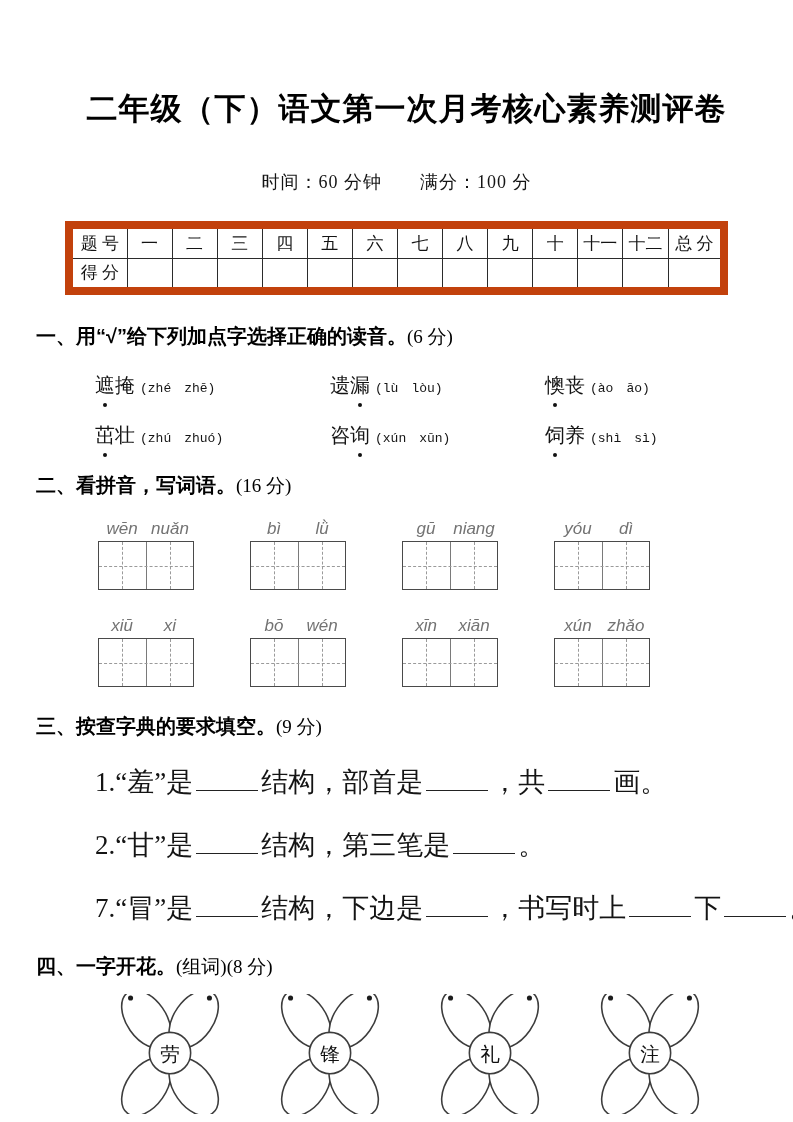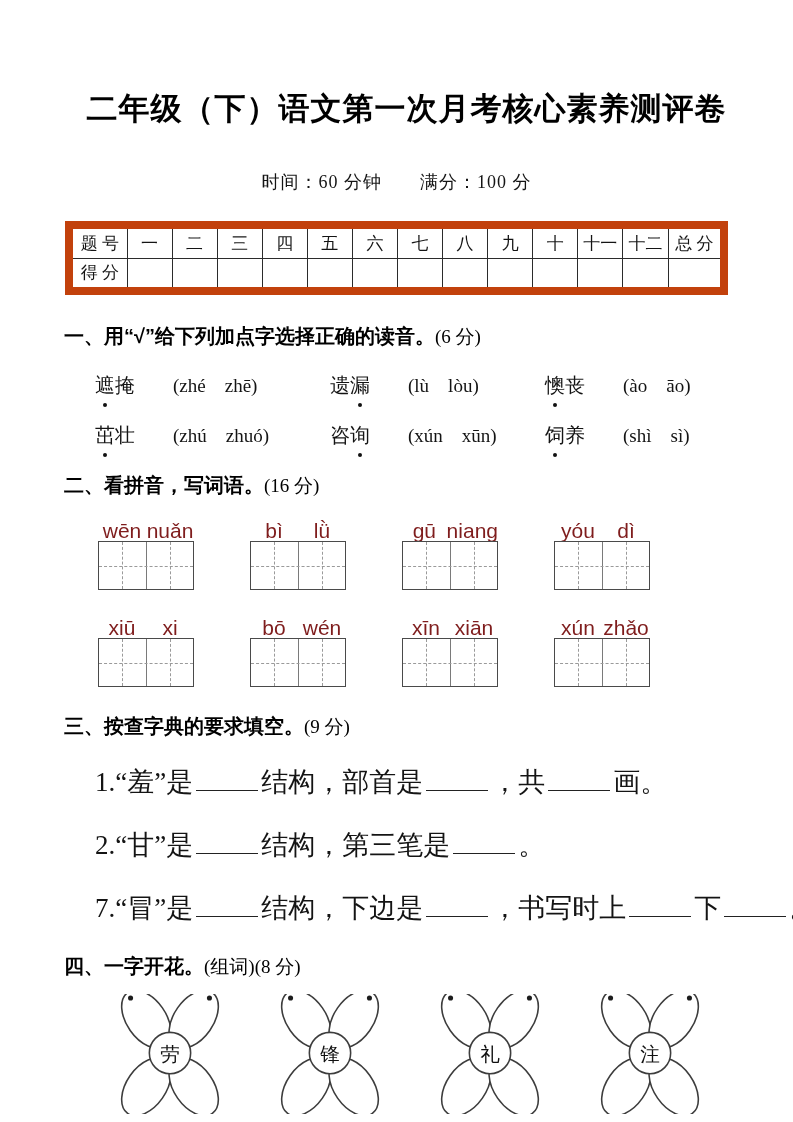--- a/index.html
+++ b/index.html
@@ -26,46 +26,46 @@
   }
   table.score-table td {
     border:1px solid #2b2b2b; height:33px;
     text-align:center; font-size:17px; padding:0 2px;
   }
   table.score-table { border:8px solid #c2410c; }
   td.lab { width:58px; }
   td.tot { width:56px; }
   
   .sec-head {
-    margin-left:64px; margin-right:40px;
+    margin-left:36px; margin-right:40px;
     font-family:"Liberation Sans", sans-serif;
     font-weight:bold; font-size:20px; color:#000;
   }
   .sec-head .score {
     font-family:"Liberation Serif", serif; font-weight:normal; font-size:19px;
   }
   
   .word-rows { margin:22px 0 0 95px; }
   .word-row { display:flex; margin-bottom:23px; }
   .word-row .word-item:nth-child(1){ width:235px; }
   .word-row .word-item:nth-child(2){ width:215px; }
   .word-item { font-size:20px; white-space:nowrap; }
-  .word-item .py { font-family:Liberation Serif, serif; font-size:19px;margin-left:33px; }
+  .word-item .py { font-family:Liberation Mono, monospace; font-size:13px; }
   .dotted { position:relative; display:inline-block; }
   .dotted::after {
     content:""; position:absolute; left:50%; bottom:-8px;
     width:4px; height:4px; margin-left:-2px; border-radius:50%; background:#111;
   }
   
   .py-rows { margin:20px 0 0 98px; }
   .py-row { display:flex; gap:56px; margin-bottom:26px; }
   .py-group { width:96px; }
   .py-label {
     display:flex; height:22px; font-family:"Liberation Sans", sans-serif;
-    font-size:21px; color:#7f1d1d;
+    font-size:17px; color:#737373;font-style:italic;
   }
   .py-label span { flex:1; text-align:center; }
   .grid-box {
     position:relative; width:96px; height:49px;
     border:1.5px solid #4a4a4a; display:flex; background:#fff;
   }
   .grid-box::after {           
     content:""; position:absolute; left:0; right:0; top:50%;
     border-top:1px dashed #9a9a9a;
   }

